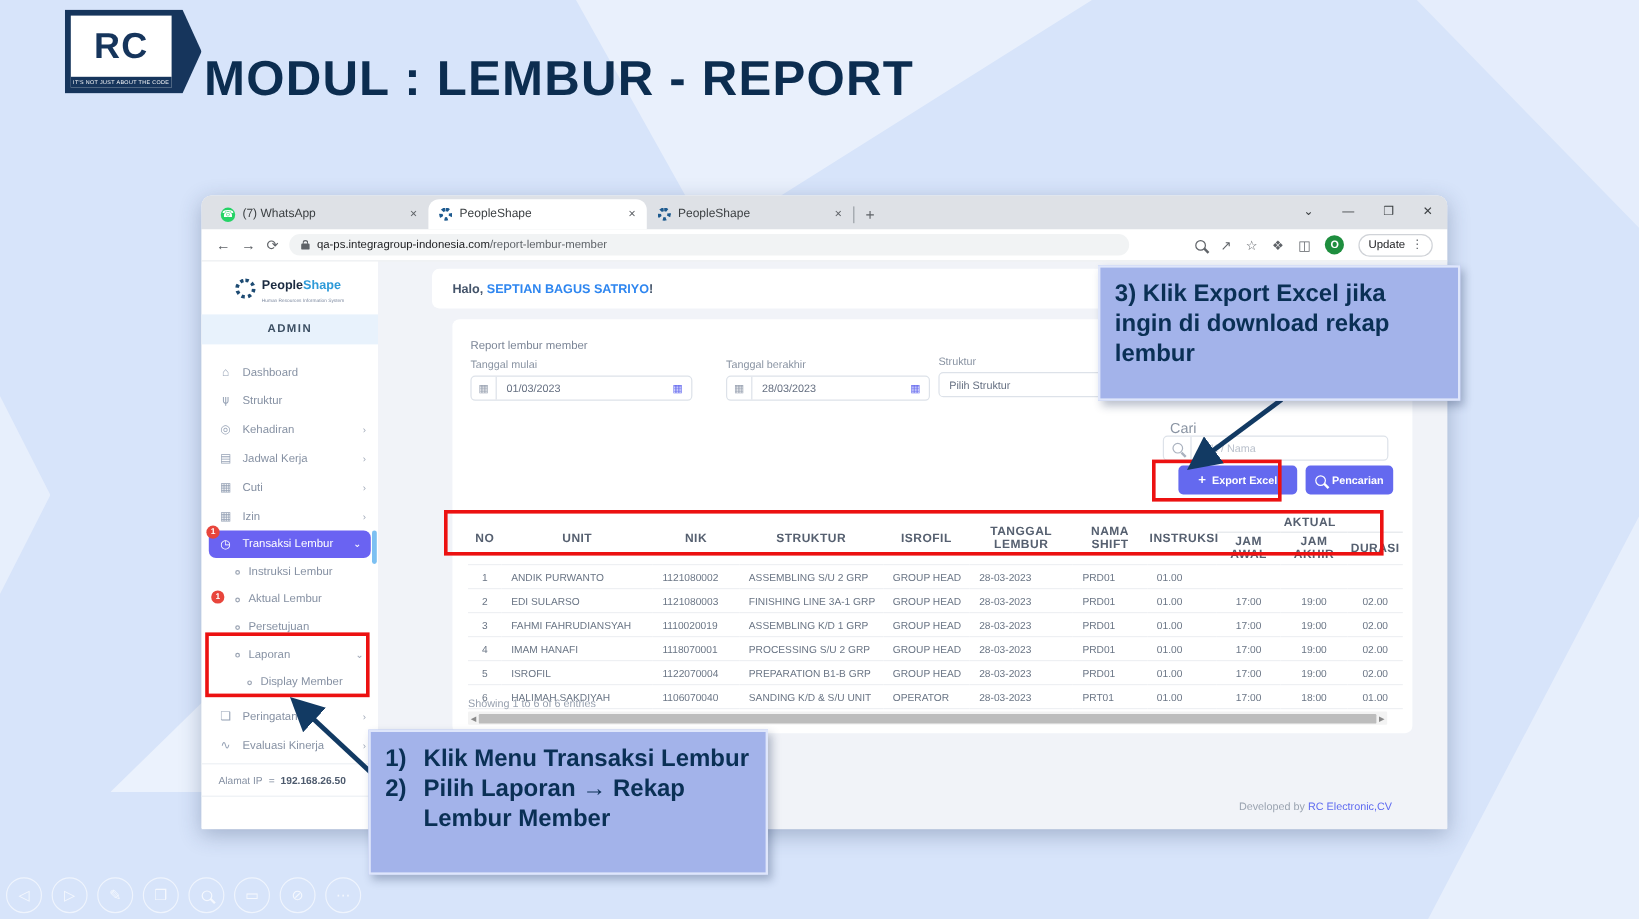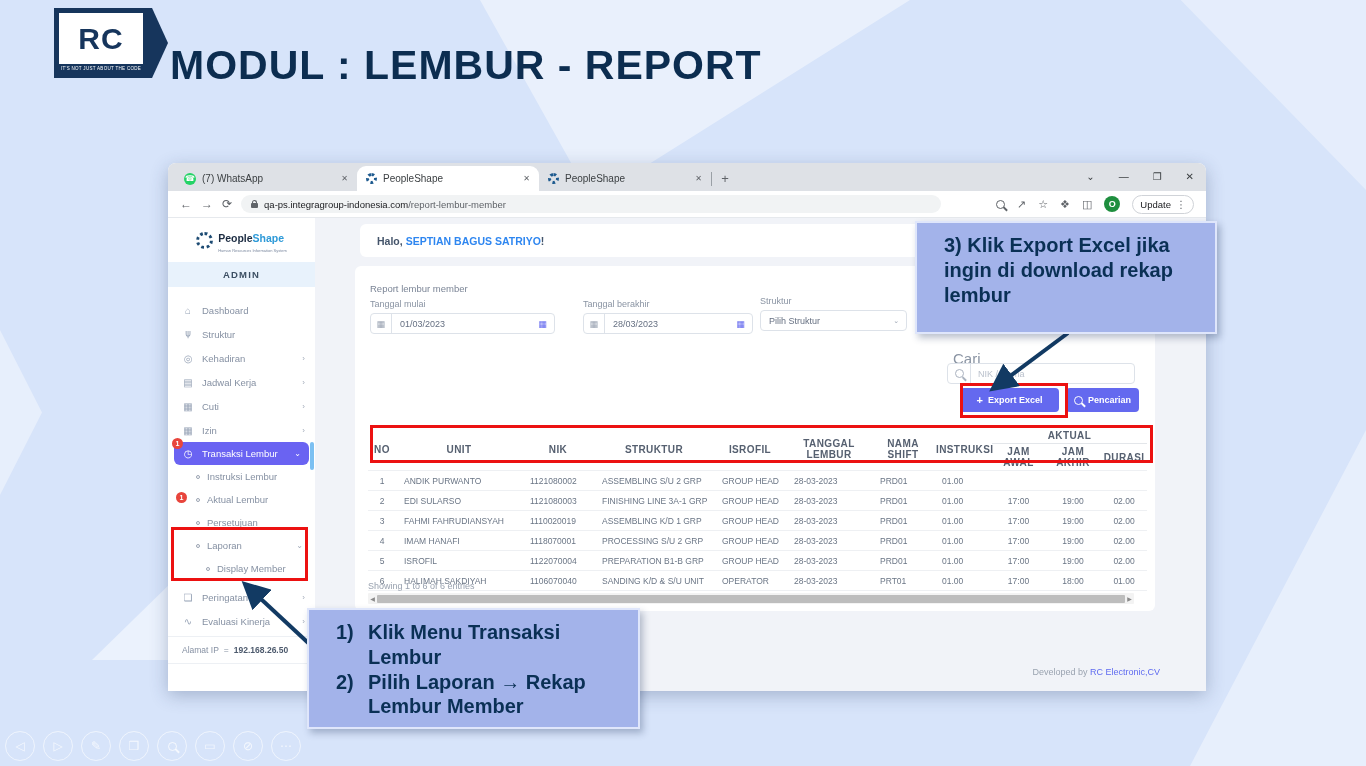--- a/index.html
+++ b/index.html
@@ -67,30 +67,30 @@
   .sb-subitem.indent{padding-left:38px;}
   .dot{width:4px;height:4px;border:1px solid #9aa3b2;border-radius:50%;box-sizing:border-box;flex:none;}
   .sb-ip{margin-top:auto;border-top:1px solid #edf0f4;border-bottom:1px solid #edf0f4;height:26px;display:flex;align-items:center;gap:5px;padding-left:14px;font-size:8.5px;color:#8691a3;}
   .sb-ip b{color:#4d5a6d;}
   .sb-foot{height:27px;}
   .sb-scroll{position:absolute;right:1px;top:224px;width:4px;height:28px;background:#7cc0f2;border-radius:2px;}
 
   .main{flex:1;background:#f1f3f8;position:relative;}
   .halo-card{position:absolute;left:45px;top:6px;width:800px;height:33px;background:#fff;border-radius:6px;display:flex;align-items:center;padding:0 17px;box-sizing:border-box;font-size:10.5px;font-weight:bold;color:#44546a;}
   .halo-card .name{color:#2e86f0;margin-left:3px;}
-  .report-card{position:absolute;left:40px;top:48px;width:800px;height:345px;background:#fff;border-radius:6px;}
+  .report-card{position:absolute;left:62px;top:48px;width:800px;height:345px;background:#fff;border-radius:6px;}
   .rc-title2{position:absolute;left:15px;top:17px;font-size:9.5px;color:#7b8596;}
   .fgroup{position:absolute;top:33px;}
   .flabel{font-size:9px;color:#8a94a3;margin-bottom:4px;display:block;}
   .finput{height:21px;border:1px solid #dde2e9;border-radius:4px;display:flex;align-items:center;font-size:9px;color:#667082;background:#fff;box-sizing:border-box;}
   .cal-cell{width:20px;align-self:stretch;border-right:1px solid #dde2e9;display:flex;align-items:center;justify-content:center;color:#9aa3b2;font-size:9px;flex:none;}
   .fval{padding-left:8px;flex:1;}
   .cal-blue{color:#6469ef;font-size:9px;padding-right:7px;}
   .selcaret{margin-left:auto;padding-right:7px;color:#9aa3b2;font-size:7px;}
-  .cari-label{position:absolute;left:598px;top:84px;font-size:15px;color:#8a94a3;}
+  .cari-label{position:absolute;left:598px;top:84px;font-size:12px;color:#8a94a3;}
   .search-box{position:absolute;left:592px;top:97px;width:188px;height:21px;border:1px solid #dde2e9;border-radius:4px;display:flex;align-items:center;box-sizing:border-box;background:#fff;}
   .search-cell{width:22px;align-self:stretch;border-right:1px solid #dde2e9;display:flex;align-items:center;justify-content:center;flex:none;}
   .search-box input{border:none;outline:none;flex:1;font-size:9px;color:#667082;padding:0 7px;font-family:inherit;min-width:0;background:transparent;}
   .search-box input::placeholder{color:#bac1cc;}
   .btn{position:absolute;top:122px;height:24px;border-radius:4px;background:#6469ef;color:#fff;font-weight:bold;font-size:9px;display:flex;align-items:center;justify-content:center;gap:5px;box-sizing:border-box;}
   .btn-export{left:605px;width:99px;}
   .btn-search{left:711px;width:73px;}
   .btn .plus{font-size:11px;font-weight:bold;}
 
   table.rpt{position:absolute;left:13px;top:162px;width:779px;border-collapse:collapse;table-layout:fixed;}
@@ -104,21 +104,21 @@
   .hs-arrow{width:9px;text-align:center;font-size:6px;color:#8a8a8a;}
   .hs-thumb{flex:1;height:8px;background:#bdbdbd;border-radius:1px;}
   .dev-footer{position:absolute;left:45px;top:449px;width:800px;text-align:right;font-size:9px;color:#9aa3b0;}
   .dev-footer .brand{color:#5f6bf0;}
 
   
   .red-rect{position:absolute;border:3px solid #ec1111;z-index:40;pointer-events:none;box-sizing:border-box;}
   .rr-sidebar{left:171px;top:527px;width:137px;height:54px;}
   .rr-export{left:960px;top:383px;width:108px;height:35px;}
   .rr-thead{left:370px;top:425px;width:783px;height:38px;}
-  .ann{position:absolute;background:#a3b3ea;border:2px solid #dfe6fb;box-shadow:3px 4px 7px rgba(30,50,90,.3);color:#0a3055;font-weight:bold;z-index:50;font-size:20px;line-height:1.24;padding:10px 27px;box-sizing:border-box;}
+  .ann{position:absolute;background:#a3b3ea;border:2px solid #dfe6fb;box-shadow:3px 4px 7px rgba(30,50,90,.3);color:#0a3055;font-weight:bold;z-index:50;font-size:20px;line-height:1.24;padding:10px 12px;box-sizing:border-box;}
   .ann3{left:915px;top:221px;width:302px;height:113px;}
   .ann12{left:307px;top:608px;width:333px;height:121px;}
   .ann-li{display:flex;}
   .ann-num{width:32px;flex:none;}
   .ann-text{flex:1;}
   svg.arrows{position:absolute;left:0;top:0;z-index:45;pointer-events:none;}
 
   
   .ptool{position:absolute;top:731px;width:30px;height:30px;border:1.5px solid rgba(255,255,255,.6);border-radius:50%;display:flex;align-items:center;justify-content:center;color:rgba(255,255,255,.75);font-size:12px;z-index:6;box-sizing:border-box;}
   .mag.faint{border-color:rgba(255,255,255,.75);} .mag.faint:after{background:rgba(255,255,255,.75);}

